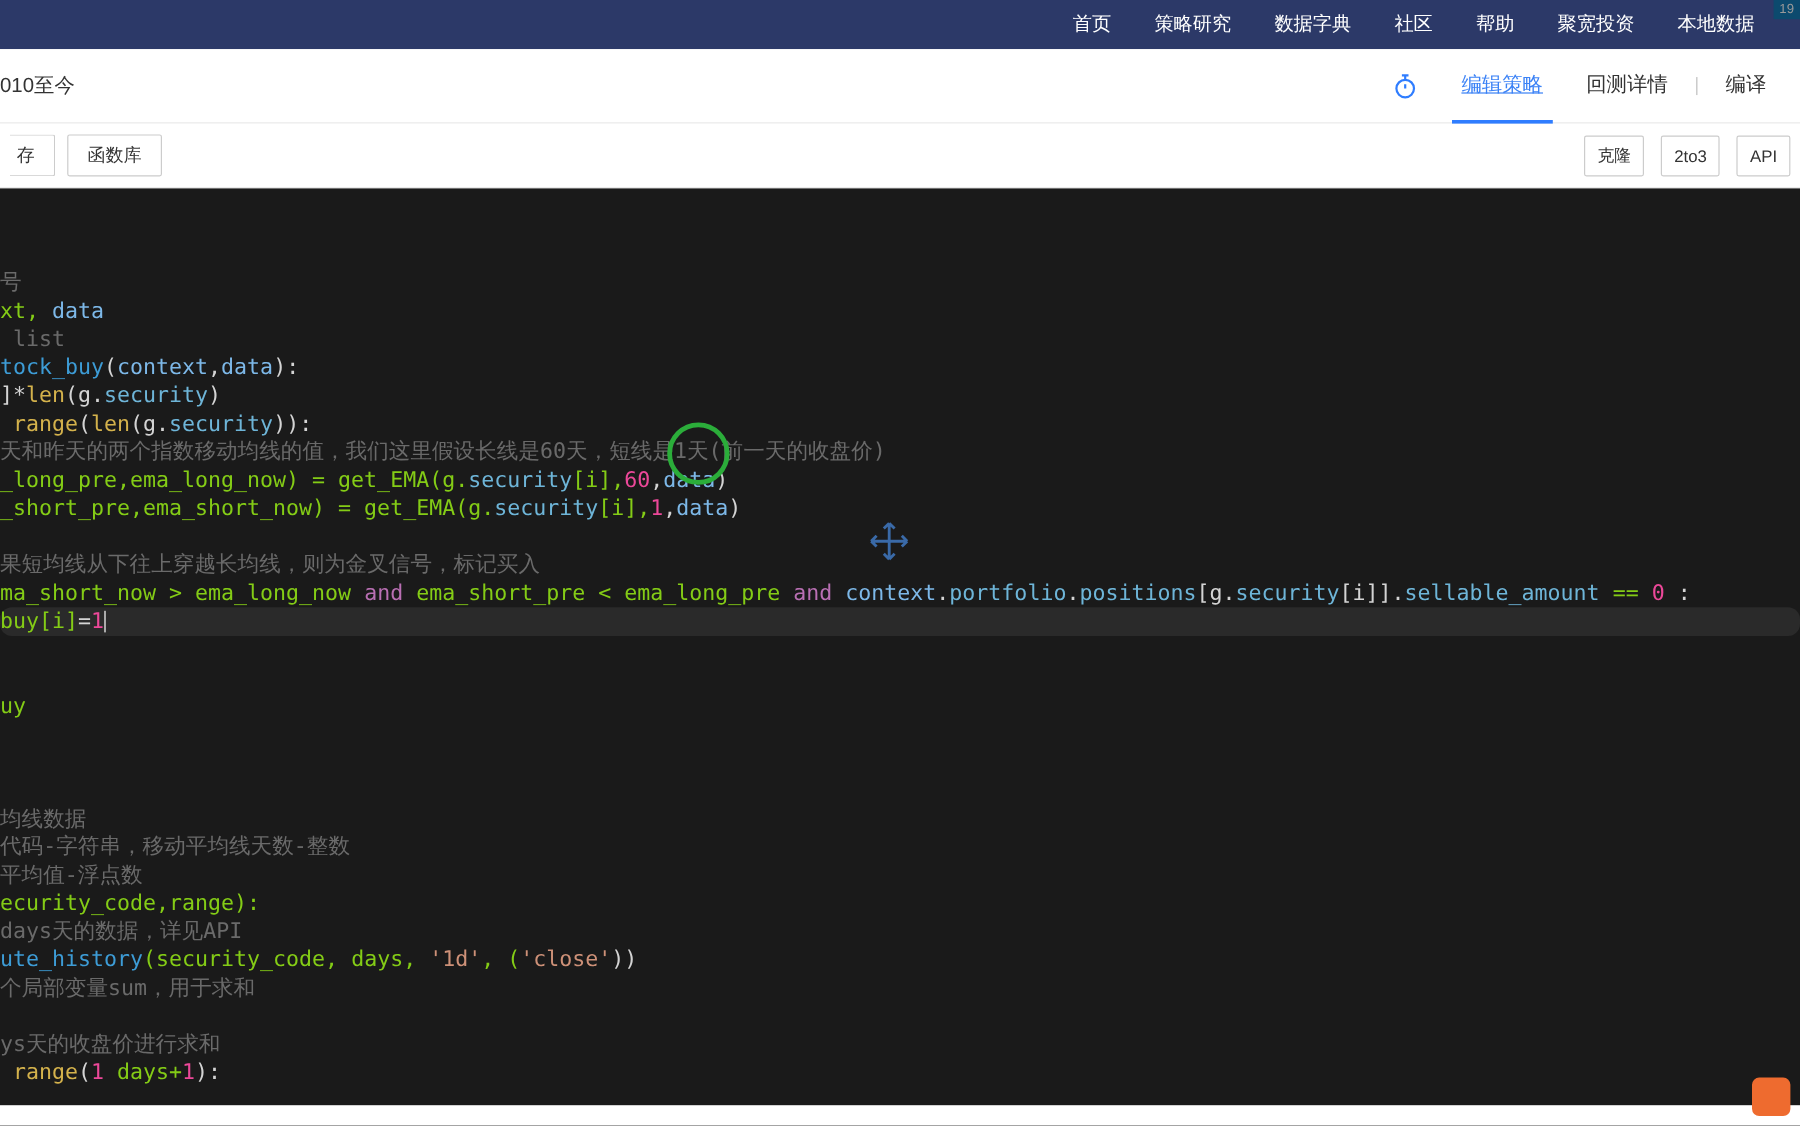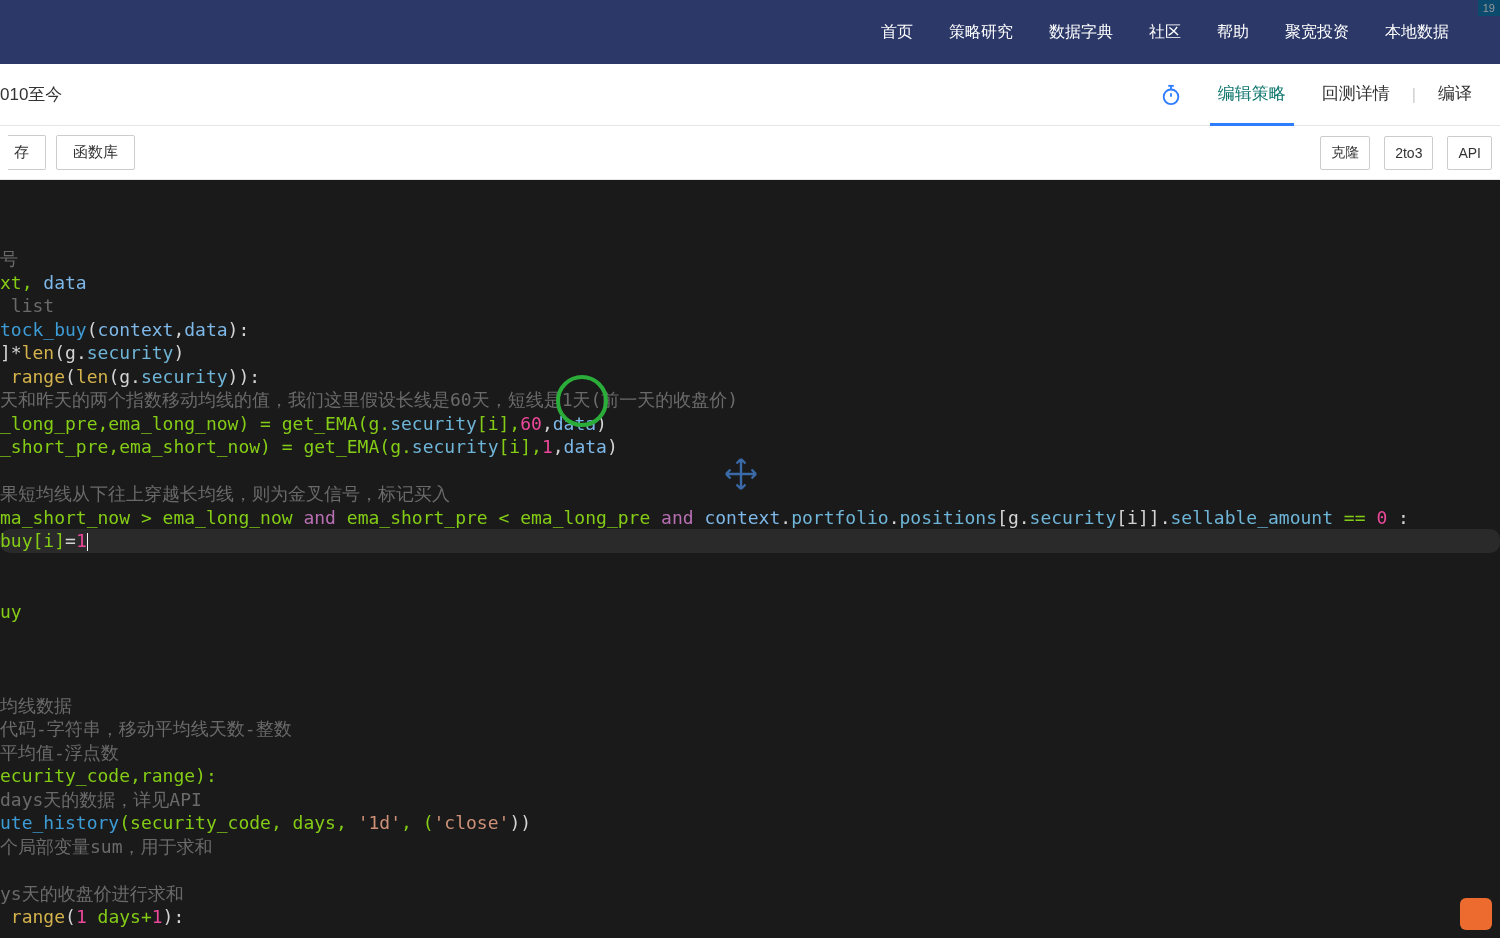--- a/index.html
+++ b/index.html
@@ -6,25 +6,25 @@
 body {
   font-family: "Microsoft YaHei", "PingFang SC", sans-serif;
   background: #fff;
   overflow: hidden;
   width: 1500px;
   height: 938px;
   position: relative;
 }
 .top-nav {
   background: #2c3968;
-  height: 64px;
+  height: 41px;
   display: flex;
   align-items: center;
   justify-content: flex-end;
-  padding-right: 33px;
+  padding-right: 20px;
 }
 .top-nav a {
   color: #fff;
   font-size: 16px;
   margin: 0 18px;
   text-decoration: none;
   cursor: pointer;
 }
 .badge-corner {
   position: absolute;
@@ -62,22 +62,23 @@
 }
 .tab-link {
   font-size: 17px;
   color: #333;
   padding: 18px 8px;
   margin: 0 10px;
   cursor: pointer;
   border-bottom: 3px solid transparent;
 }
 .tab-link.active {
-  color: #0f766e;
+  color: #3b82f6;
   border-bottom: 3px solid #2f7dff;
+  text-decoration: underline;
 }
 .tab-divider {
   color: #ccc;
   margin: 0 4px;
 }
 .toolbar {
   height: 54px;
   background: #fff;
   border-bottom: 1px solid #e5e5e5;
   display: flex;

